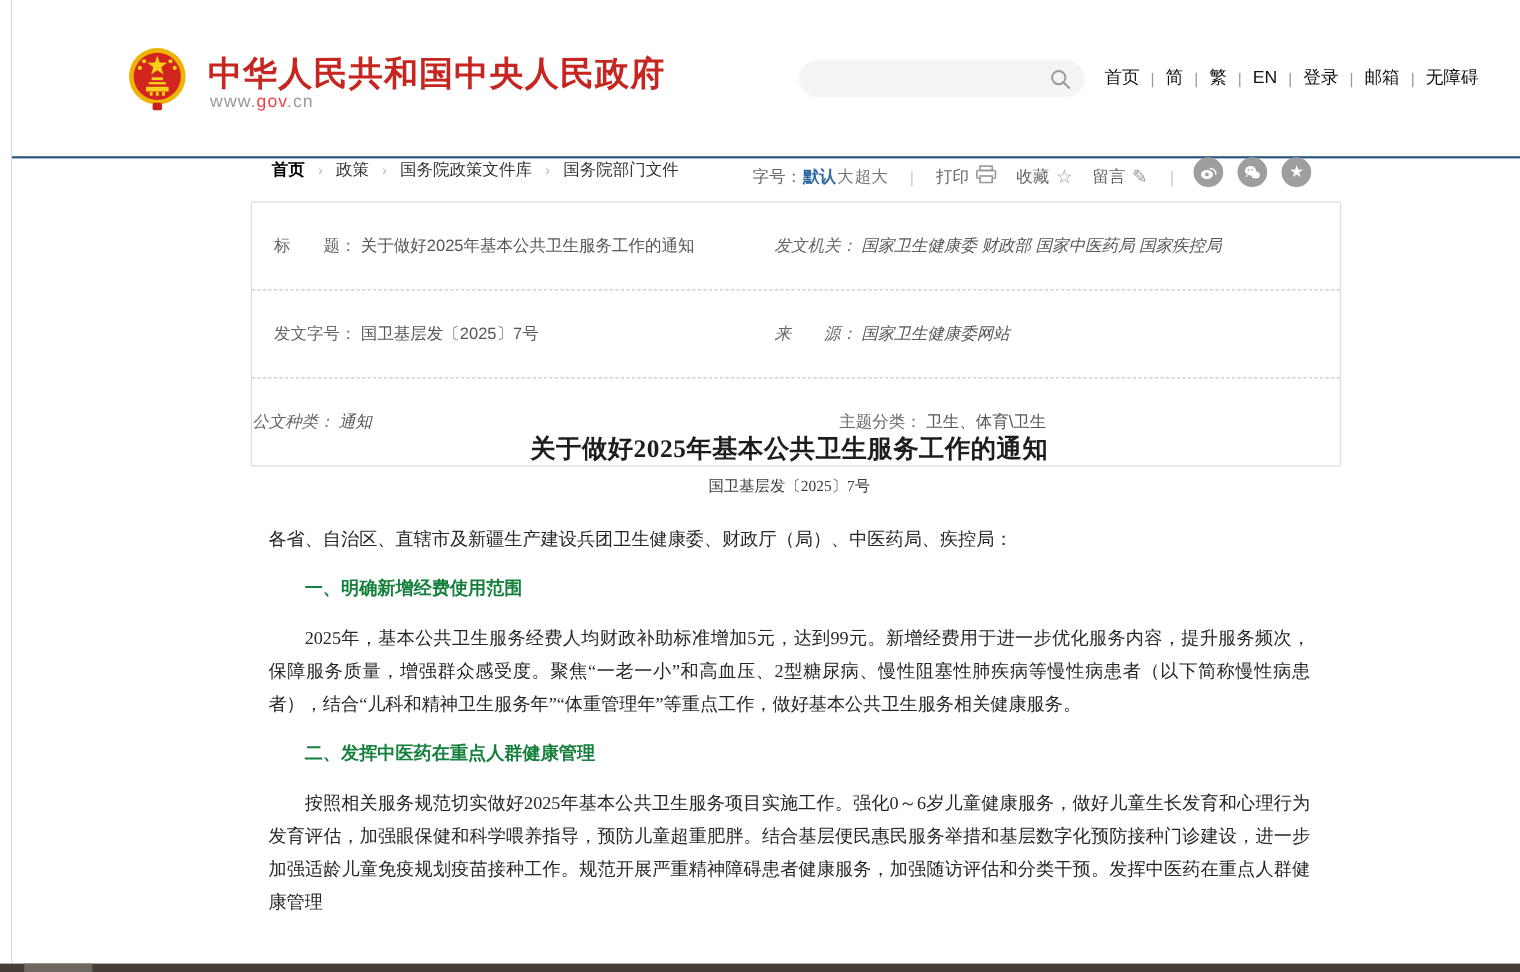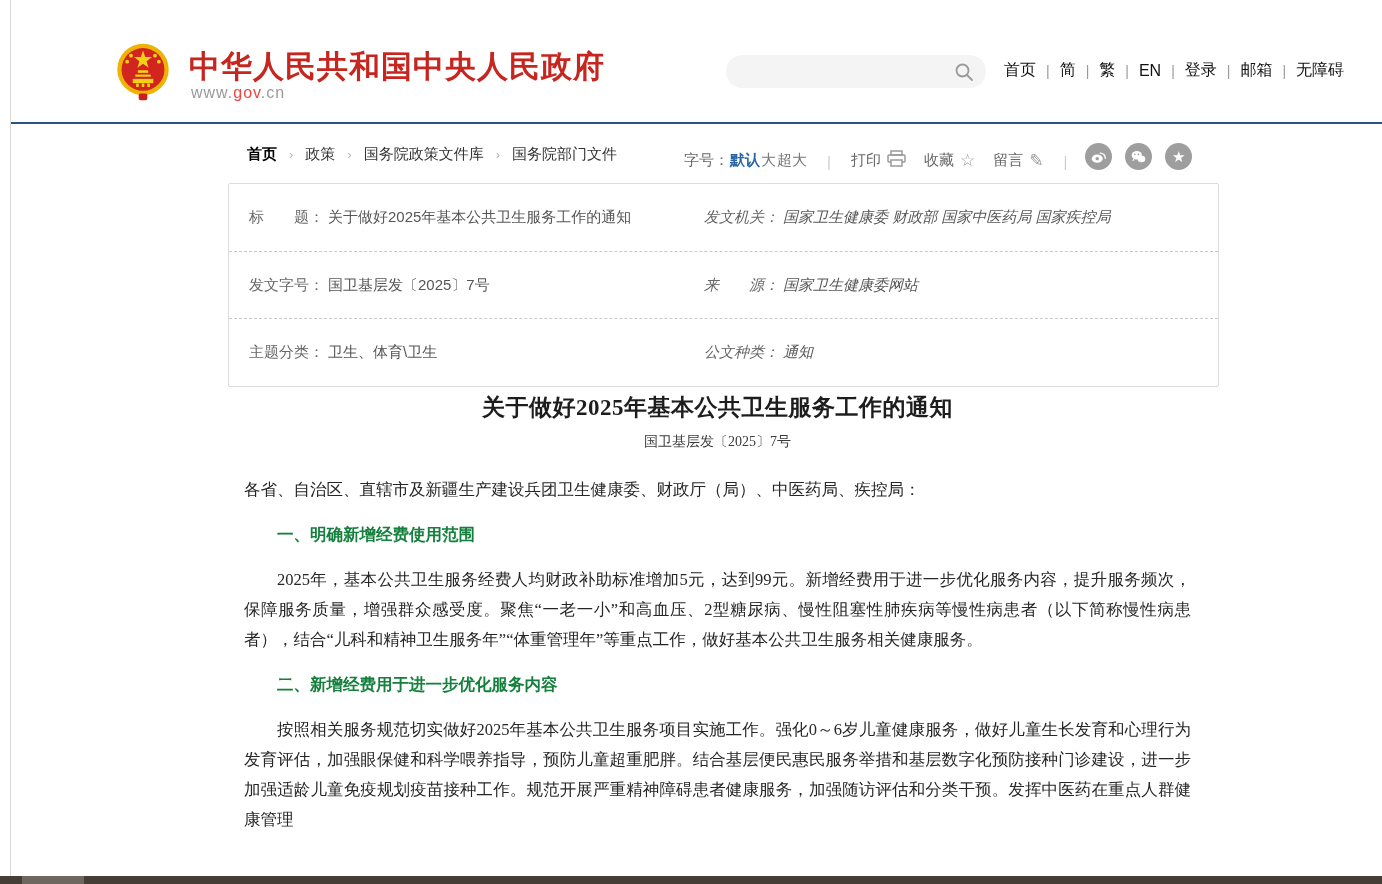--- a/index.html
+++ b/index.html
@@ -1,21 +1,21 @@
 <!DOCTYPE html>
 <html><head>
 <meta charset="utf-8">
 <style>
   * { margin:0; padding:0; box-sizing:border-box; }
   html,body { width:1382px; height:884px; background:#ffffff; overflow:hidden;
               font-family:"Liberation Sans","DejaVu Sans",sans-serif; }
   .page-edge-left { position:absolute; left:10px; top:0; width:1px; height:876px; background:#d8d8d8; }
 
   
-  .site-header { position:absolute; left:11px; top:0; width:1371px; height:124px; background:#fff; border-bottom:2px solid #2a5581; }
+  .site-header { position:absolute; left:11px; top:0; width:1371px; height:144px; background:#fff; border-bottom:2px solid #2a5581; }
   .emblem { position:absolute; left:104px; top:42px; width:56px; height:60px; }
   .site-title { position:absolute; left:178px; top:46px; font-size:31px; font-weight:bold; color:#c6261f; letter-spacing:1px; }
   .site-url { position:absolute; left:180px; top:84px; font-size:16px; color:#9a9a9a; letter-spacing:1px; }
   .site-url .red { color:#ef4444; }
   .search-box { position:absolute; left:715px; top:55px; width:260px; height:33px; background:#f4f4f4; border-radius:17px; display:flex; align-items:center; padding:0 12px 0 16px; }
   .search-box input { flex:1; border:none; background:transparent; outline:none; font-size:14px; color:#333; }
   .search-icon svg { display:block; }
   .top-nav { position:absolute; left:990px; top:60px; display:flex; align-items:center; font-size:16px; color:#111; white-space:nowrap; }
   .top-nav .nav-item { cursor:pointer; padding:0 3px; }
   .top-nav .nav-sep { color:#999; padding:0 7px; font-size:14px; }
@@ -32,21 +32,21 @@
   .fs-opt.active { color:#2d66a5; font-weight:bold; }
   .tb-sep { color:#ccc; padding:0 20px; }
   .tb-act { display:flex; align-items:center; cursor:pointer; color:#666; margin-right:18px; }
   .tb-act .glyph { margin-left:6px; color:#9a9a9a; font-size:17px; line-height:1; }
   .share-icons { display:flex; align-items:center; gap:13px; margin-left:6px; }
   .share-circle { width:27px; height:27px; border-radius:50%; background:#9e9e9e; cursor:pointer; display:flex; align-items:center; justify-content:center; }
   .share-circle svg { display:block; }
   .share-circle .star-glyph { color:#fff; font-size:15px; line-height:1; }
 
   
-  .meta-table { position:absolute; left:228px; top:183px; width:991px; height:204px; border:1px solid #dcdcdc; border-radius:2px; display:flex; flex-direction:column; font-size:15px; }
+  .meta-table { position:absolute; left:228px; top:183px; width:991px; height:241px; border:1px solid #dcdcdc; border-radius:2px; display:flex; flex-direction:column; font-size:15px; }
   .meta-row { flex:1; display:flex; align-items:center; border-bottom:1px dashed #c9c9c9; }
   .meta-row:last-child { border-bottom:none; }
   .meta-cell { display:flex; align-items:center; }
   .meta-cell.left { width:475px; padding-left:20px; }
   .meta-cell.right { flex:1;font-style:italic; }
   .meta-label { color:#666; white-space:pre; }
   .meta-value { color:#565656; margin-left:4px; }
 
   
   .article { position:absolute; left:228px; top:392px; width:991px; padding:0 28px 0 16px;
@@ -192,38 +192,38 @@
     <div class="meta-cell left">
       <span class="meta-label">发文字号：</span>
       <span class="meta-value">国卫基层发〔2025〕7号</span>
     </div>
     <div class="meta-cell right">
       <span class="meta-label">来　　源：</span>
       <span class="meta-value">国家卫生健康委网站</span>
     </div>
   </div>
   <div class="meta-row">
+    <div class="meta-cell right">
+      <span class="meta-label">公文种类：</span>
+      <span class="meta-value">通知</span>
+    </div>
     <div class="meta-cell left">
       <span class="meta-label">主题分类：</span>
       <span class="meta-value">卫生、体育\卫生</span>
-    </div>
-    <div class="meta-cell right">
-      <span class="meta-label">公文种类：</span>
-      <span class="meta-value">通知</span>
     </div>
   </div>
 </div>
 
 <div class="article">
   <div class="doc-title">关于做好2025年基本公共卫生服务工作的通知</div>
   <div class="doc-number">国卫基层发〔2025〕7号</div>
   <div class="doc-body">
     <p>各省、自治区、直辖市及新疆生产建设兵团卫生健康委、财政厅（局）、中医药局、疾控局：</p>
     <p class="heading">一、明确新增经费使用范围</p>
     <p class="indent">2025年，基本公共卫生服务经费人均财政补助标准增加5元，达到99元。新增经费用于进一步优化服务内容，提升服务频次，保障服务质量，增强群众感受度。聚焦“一老一小”和高血压、2型糖尿病、慢性阻塞性肺疾病等慢性病患者（以下简称慢性病患者），结合“儿科和精神卫生服务年”“体重管理年”等重点工作，做好基本公共卫生服务相关健康服务。</p>
-    <p class="heading">二、新增经费用于进一步优化服务内容</p>
+    <p class="heading">二、发挥中医药在重点人群健康管理</p>
     <p class="indent">按照相关服务规范切实做好2025年基本公共卫生服务项目实施工作。强化0～6岁儿童健康服务，做好儿童生长发育和心理行为发育评估，加强眼保健和科学喂养指导，预防儿童超重肥胖。结合基层便民惠民服务举措和基层数字化预防接种门诊建设，进一步加强适龄儿童免疫规划疫苗接种工作。规范开展严重精神障碍患者健康服务，加强随访评估和分类干预。发挥中医药在重点人群健康管理</p>
   </div>
 </div>
 
 <div class="hscrollbar">
   <div class="hscroll-thumb"></div>
 </div>
 
 </body></html>

